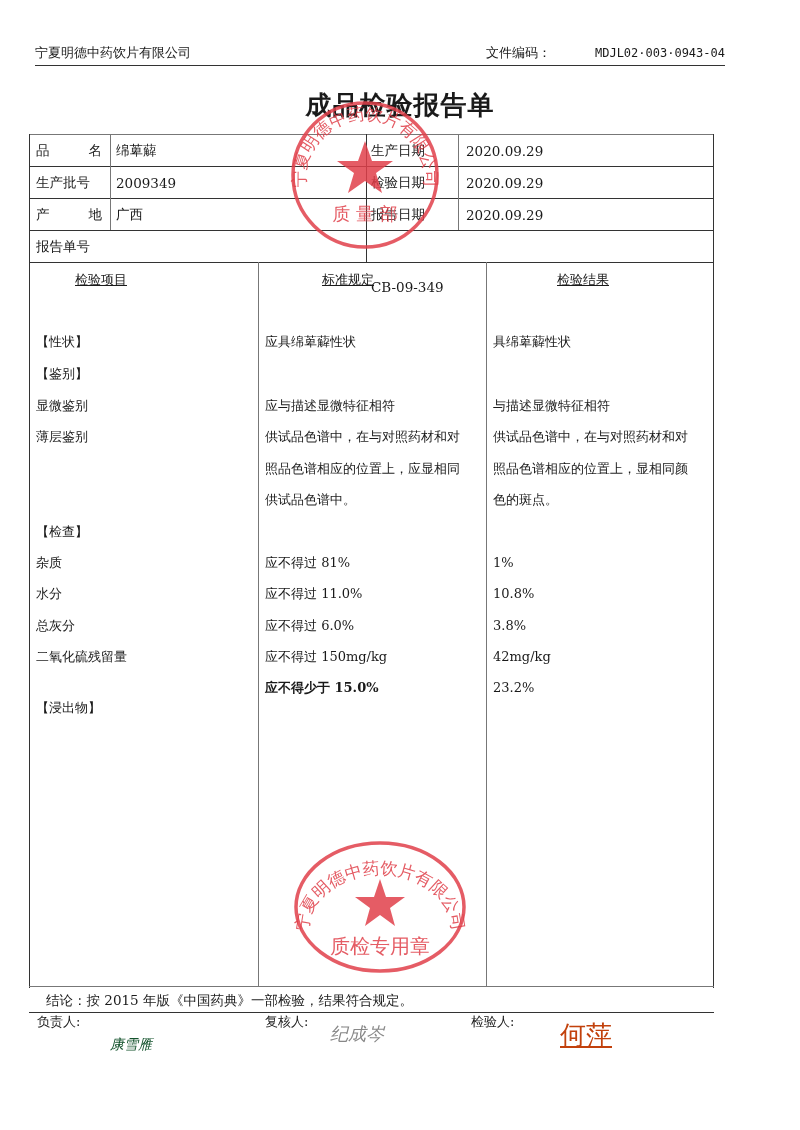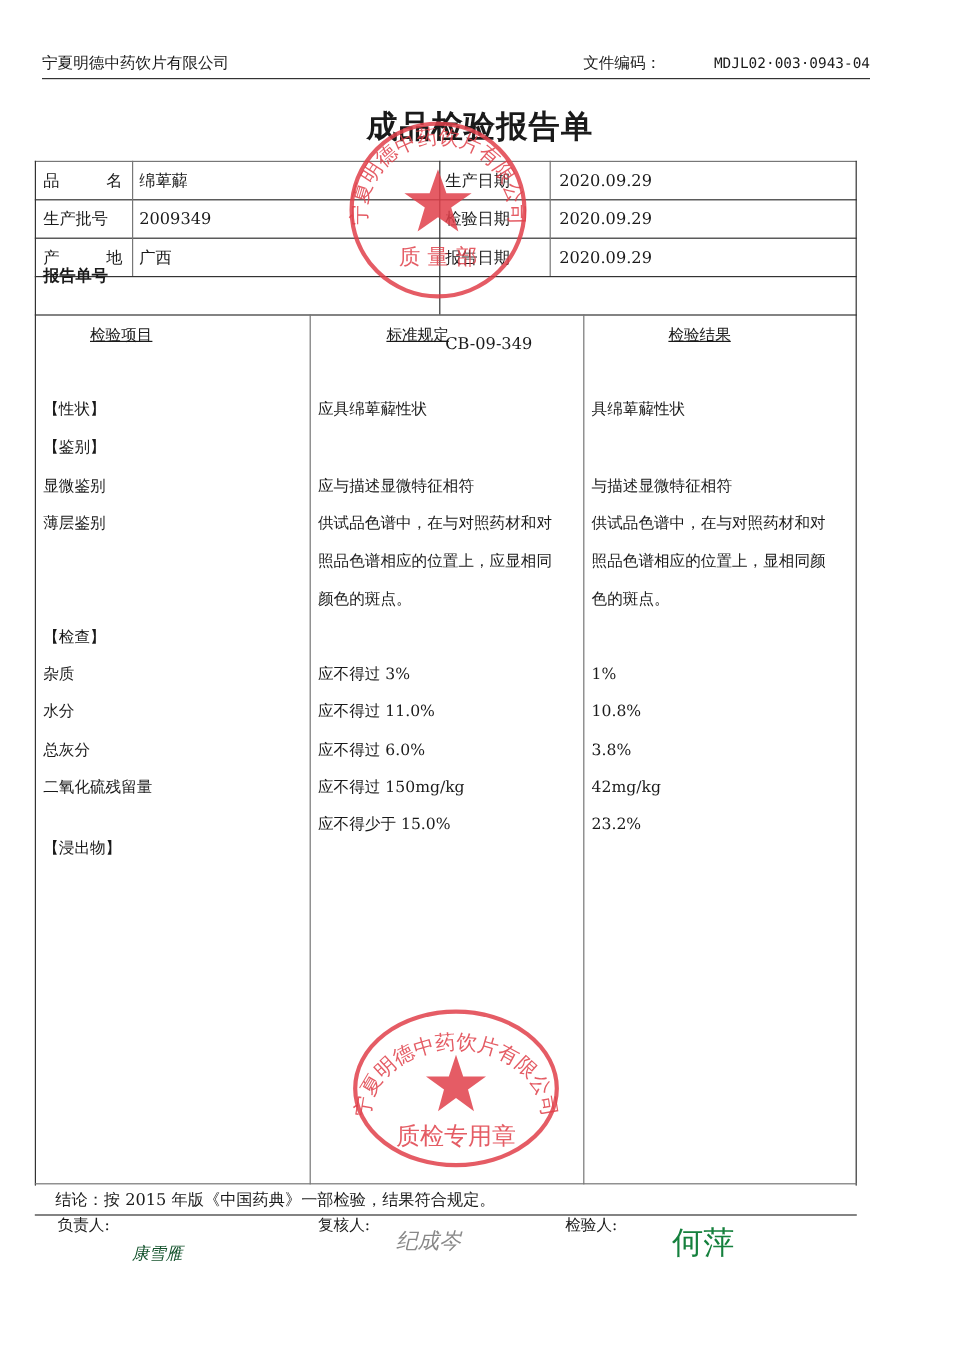--- a/index.html
+++ b/index.html
@@ -48,21 +48,21 @@
       <span>名</span>
     </div>
   <div class="cell" style="left:116px;top:135px;height:32px;">绵萆薢</div>
   <div class="cell" style="left:36px;top:167px;height:32px;">生产批号</div>
   <div class="cell" style="left:116px;top:167px;height:32px;">2009349</div>
   <div class="cell spaced" style="left:36px;top:199px;width:66px;height:32px;">
       <span>产</span>
       <span>地</span>
     </div>
   <div class="cell" style="left:116px;top:199px;height:32px;">广西</div>
-  <div class="cell" style="left:36px;top:214px;height:32px;font-weight:bold;">报告单号</div>
+  <div class="cell" style="left:36px;top:231px;height:32px;">报告单号</div>
 
   <div class="cell" style="left:371px;top:135px;height:32px;">生产日期</div>
   <div class="cell" style="left:466px;top:135px;height:32px;">2020.09.29</div>
   <div class="cell" style="left:371px;top:167px;height:32px;">检验日期</div>
   <div class="cell" style="left:466px;top:167px;height:32px;">2020.09.29</div>
   <div class="cell" style="left:371px;top:199px;height:32px;">报告日期</div>
   <div class="cell" style="left:466px;top:199px;height:32px;">2020.09.29</div>
   <div class="cell" style="left:371px;top:231px;height:32px;margin-top:40px;">CB-09-349</div>
 </div>
 
@@ -92,61 +92,61 @@
   <div>
     <div class="row-text" style="left:36px;top:421px;">薄层鉴别</div>
     <div class="row-text" style="left:265px;top:421px;">供试品色谱中，在与对照药材和对</div>
     <div class="row-text" style="left:493px;top:421px;">供试品色谱中，在与对照药材和对</div>
   </div>
   <div>
     <div class="row-text" style="left:265px;top:453px;">照品色谱相应的位置上，应显相同</div>
     <div class="row-text" style="left:493px;top:453px;">照品色谱相应的位置上，显相同颜</div>
   </div>
   <div>
-    <div class="row-text" style="left:265px;top:484px;">颜色的斑点。</div>
+    <div class="row-text" style="left:265px;top:484px;">供试品色谱中。</div>
     <div class="row-text" style="left:493px;top:484px;">色的斑点。</div>
   </div>
   <div>
     <div class="row-text" style="left:36px;top:516px;">【检查】</div>
   </div>
   <div>
     <div class="row-text" style="left:36px;top:547px;">杂质</div>
-    <div class="row-text" style="left:265px;top:547px;">应不得过 3%</div>
+    <div class="row-text" style="left:265px;top:547px;">应不得过 81%</div>
     <div class="row-text" style="left:493px;top:547px;">1%</div>
   </div>
   <div>
     <div class="row-text" style="left:36px;top:578px;">水分</div>
     <div class="row-text" style="left:265px;top:578px;">应不得过 11.0%</div>
     <div class="row-text" style="left:493px;top:578px;">10.8%</div>
   </div>
   <div>
     <div class="row-text" style="left:36px;top:610px;">总灰分</div>
     <div class="row-text" style="left:265px;top:610px;">应不得过 6.0%</div>
     <div class="row-text" style="left:493px;top:610px;">3.8%</div>
   </div>
   <div>
     <div class="row-text" style="left:36px;top:641px;">二氧化硫残留量</div>
     <div class="row-text" style="left:265px;top:641px;">应不得过 150mg/kg</div>
     <div class="row-text" style="left:493px;top:641px;text-align:right;">42mg/kg</div>
   </div>
   <div>
     <div class="row-text" style="left:36px;top:692px;">【浸出物】</div>
-    <div class="row-text" style="left:265px;top:672px;">应不得少于 15.0%</div>
+    <div class="row-text" style="left:265px;top:672px;font-weight:bold;">应不得少于 15.0%</div>
     <div class="row-text" style="left:493px;top:672px;">23.2%</div>
   </div>
 
   <div class="row-text" style="left:46px;top:987px;line-height:26px;font-size:13.5px;">结论：按 2015 年版《中国药典》一部检验，结果符合规定。</div>
 </div>
 
-<div class="row-text" style="left:37px;top:1010px;line-height:24px;margin-left:11px;">负责人:</div>
+<div class="row-text" style="left:37px;top:1010px;line-height:24px;">负责人:</div>
 <div class="sig" style="left:110px;top:1036px;font-size:14px;color:#14532d;">康雪雁</div>
 <div class="row-text" style="left:265px;top:1010px;line-height:24px;">复核人:</div>
 <div class="sig" style="left:330px;top:1022px;font-size:18px;color:#888;">纪成岑</div>
 <div class="row-text" style="left:471px;top:1010px;line-height:24px;">检验人:</div>
-<div class="sig" style="left:560px;top:1018px;font-size:26px;color:#15803d;font-style:normal;">何萍</div>
+<div class="sig" style="left:560px;top:1018px;font-size:26px;color:#c2410c;font-style:normal;text-decoration:underline;">何萍</div>
 
 <svg class="stamp" style="left:285px;top:95px;" width="160" height="160" viewBox="0 0 160 160">
   <defs>
       <path id="arcTop" d="M 22 100 A 60 60 0 1 1 138 100"></path>
     </defs>
   <circle cx="80" cy="80" r="72" fill="none" stroke="#e0404a" stroke-width="3.5" opacity="0.85"></circle>
   <text font-size="17" fill="#e0404a" opacity="0.85" font-family="'DejaVu Sans',sans-serif"><textPath href="#arcTop" startOffset="50%" text-anchor="middle">宁夏明德中药饮片有限公司</textPath></text>
   <polygon points="80,46 87,66 108,66 91,78 97,98 80,86 63,98 69,78 52,66 73,66" fill="#e0404a" opacity="0.85"></polygon>
   <text x="80" y="125" font-size="18" fill="#e0404a" opacity="0.85" text-anchor="middle" font-family="'DejaVu Sans',sans-serif">质 量 部</text>
 </svg>

